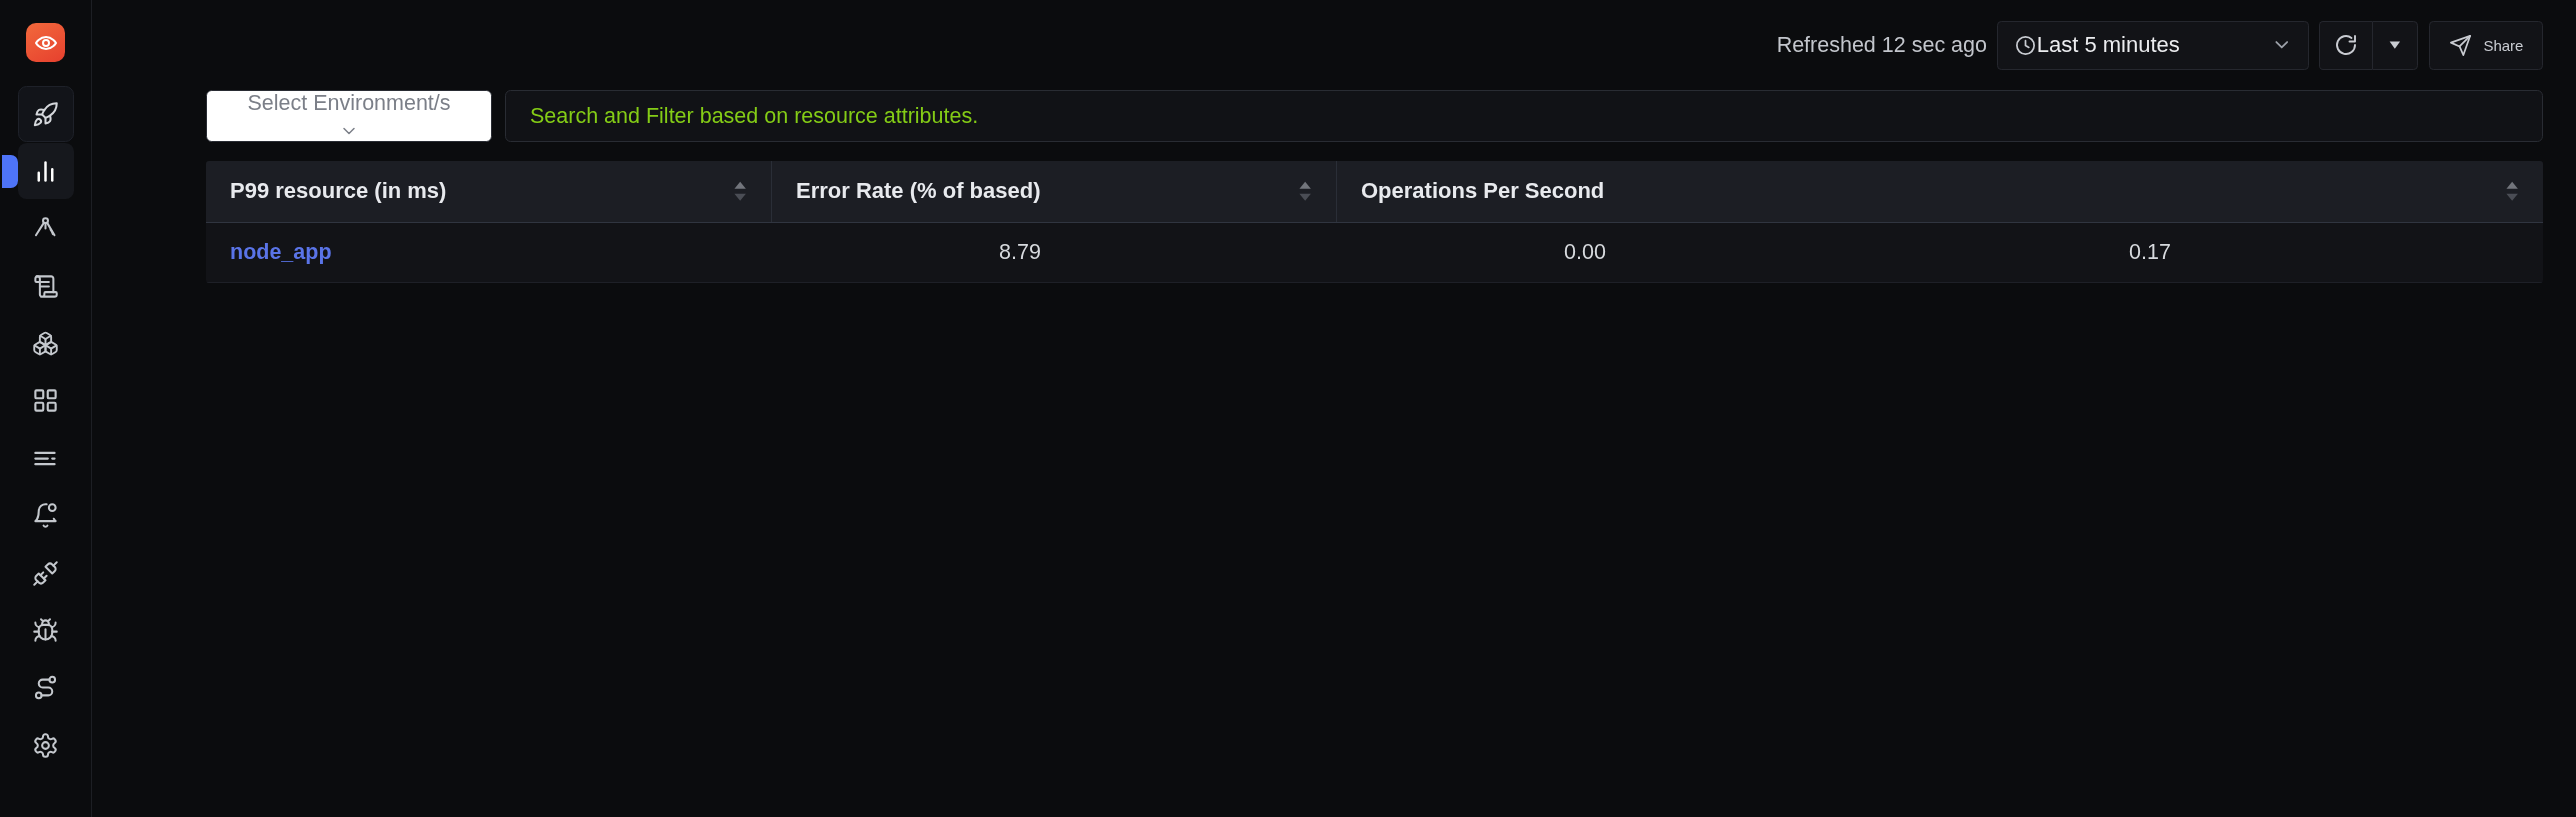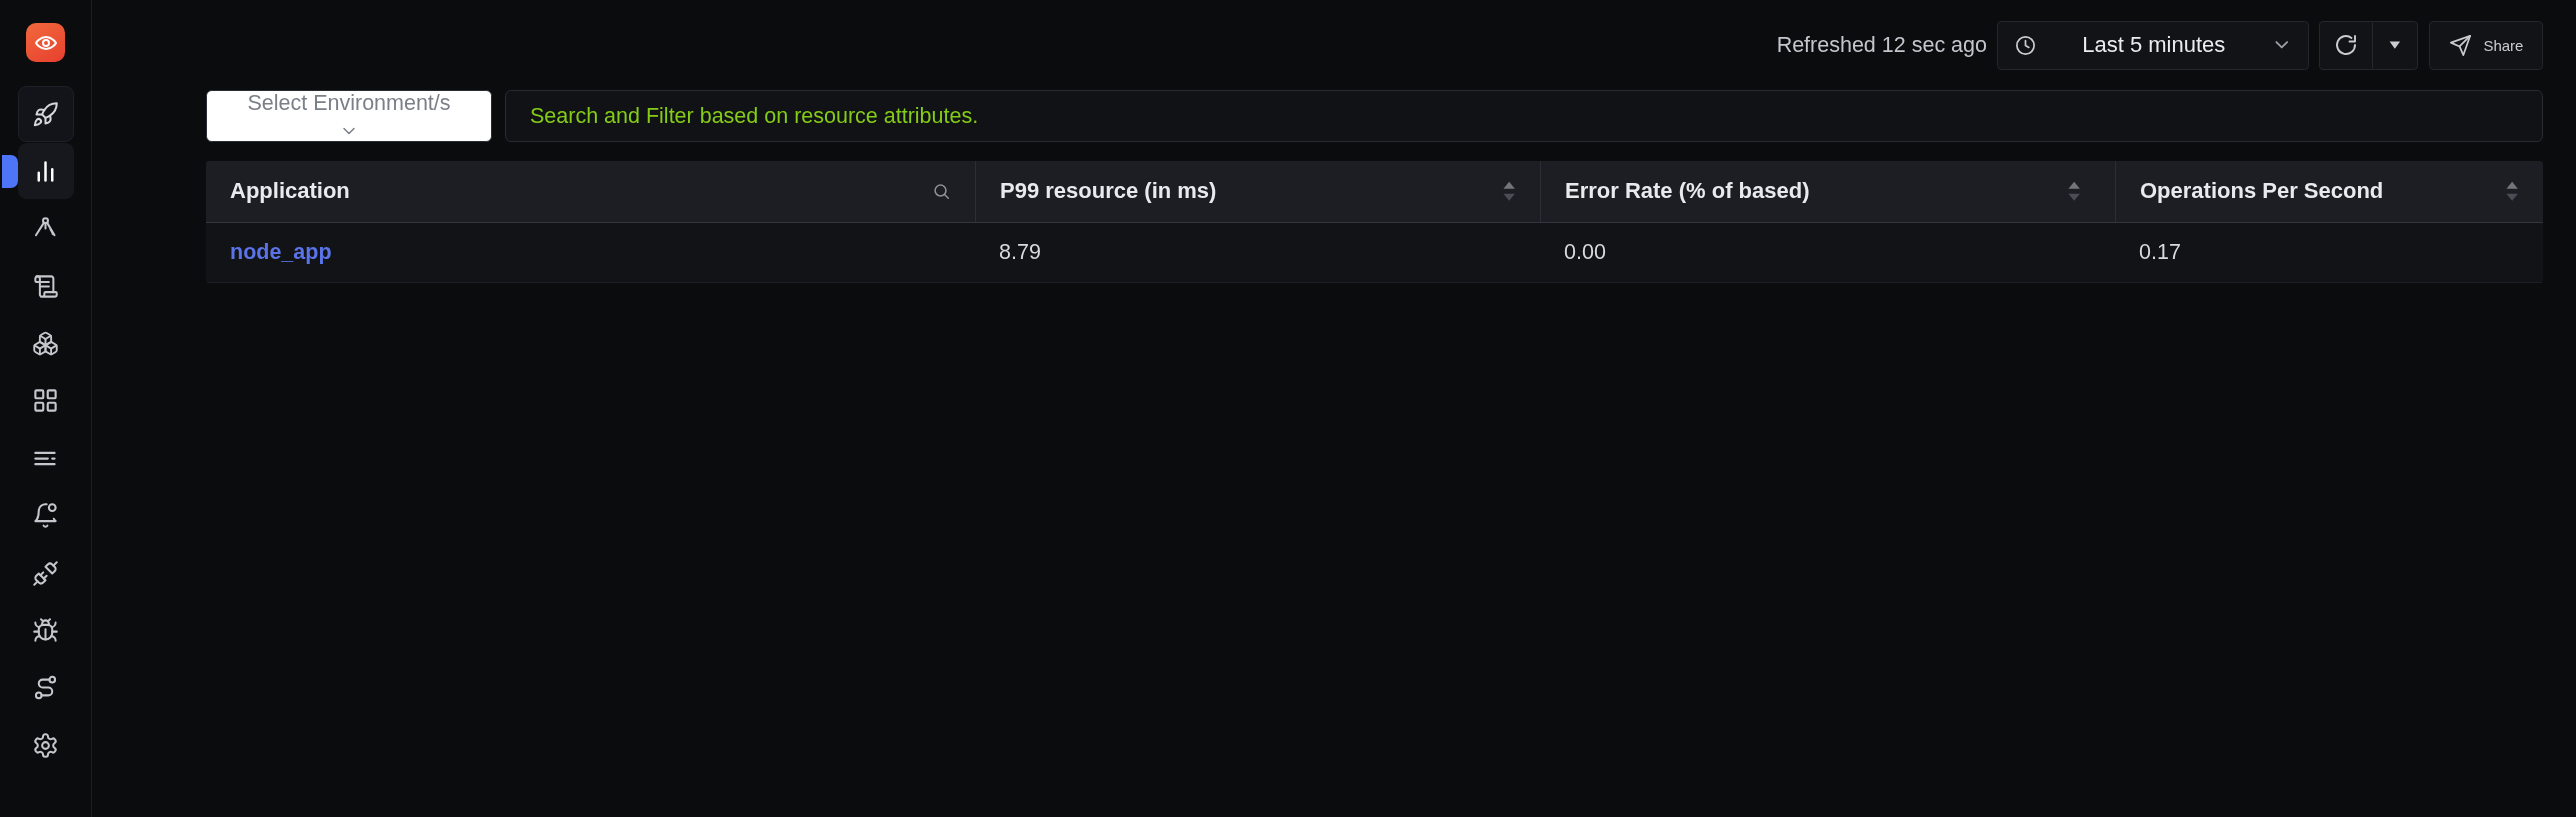--- a/index.html
+++ b/index.html
@@ -53,21 +53,20 @@
   }
   .nav-item svg { display: block; }
 
   
   .main {
     flex: 1 1 auto;
     height: 714px;
     background: #0b0c0e;
     display: flex; flex-direction: column;
     min-width: 0;
-    text-align: center;
   }
 
   
   .topbar {
     height: 90px;
     display: flex; align-items: center;
     justify-content: flex-end;
     padding-right: 33px;
     gap: 0;
     flex: 0 0 90px;
@@ -168,21 +167,21 @@
     border-left: 1.4px solid #2a2e37;
   }
   .th:first-child { border-left: none; }
   .th .th-label {
     font-size: 22px; font-weight: bold; color: #e8eaee;
     white-space: nowrap;
   }
   .col-app  { width: 769px; }
   .col-p99  { width: 565px; }
   .col-err  { width: 565px; }
-  .col-ops  { flex: 1 1 auto; margin-left: 10px; }
+  .col-ops  { flex: 1 1 auto; }
 
   .tbody { background: #121317; }
   .trow {
     display: flex; height: 60px;
     border-bottom: 1.4px solid #1e2027;
   }
   .td {
     display: flex; align-items: center;
     padding: 0 24px;
     font-size: 21.5px; color: #d7dade;
@@ -381,27 +380,20 @@
       <div class="search-input">
         <span class="si-placeholder">Search and Filter based on resource attributes.</span>
       </div>
 
     </div>
 
     <div class="table-wrap">
 
       <div class="thead">
 
-        <div class="th col-app">
-          <span class="th-label">Application</span>
-          <svg width="18.6" height="18.6" viewBox="0 0 24 24" fill="none" stroke="#8d9199" stroke-width="2" stroke-linecap="round" stroke-linejoin="round">
-            <circle cx="11" cy="11" r="7"></circle>
-            <line x1="16.2" y1="16.2" x2="21" y2="21"></line>
-          </svg>
-        </div>
 
         <div class="th col-p99">
           <span class="th-label">P99 resource (in ms)</span>
           <span class="sort-icon">
             <svg width="14.3" height="8.6" viewBox="0 0 20 12" fill="#b9bdc4">
                 <polygon points="10,1 18,11 2,11"></polygon>
               </svg>
             <svg width="14.3" height="8.6" viewBox="0 0 20 12" fill="#71757d">
                 <polygon points="10,11 18,1 2,1"></polygon>
               </svg>

